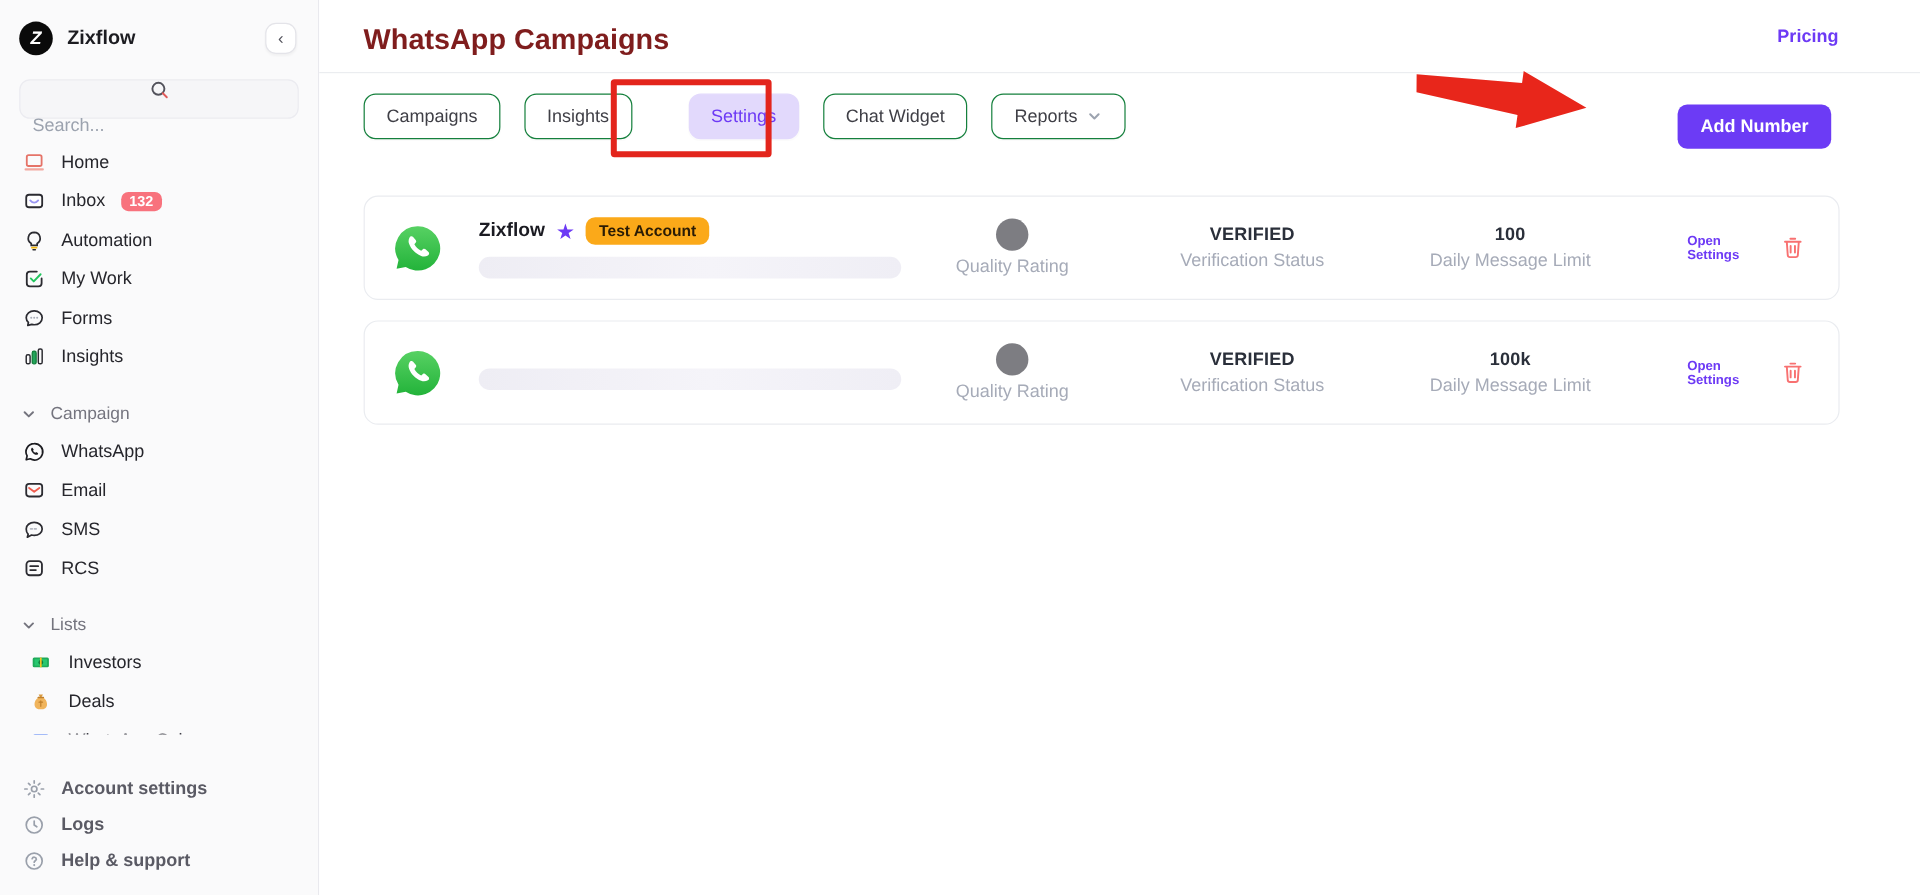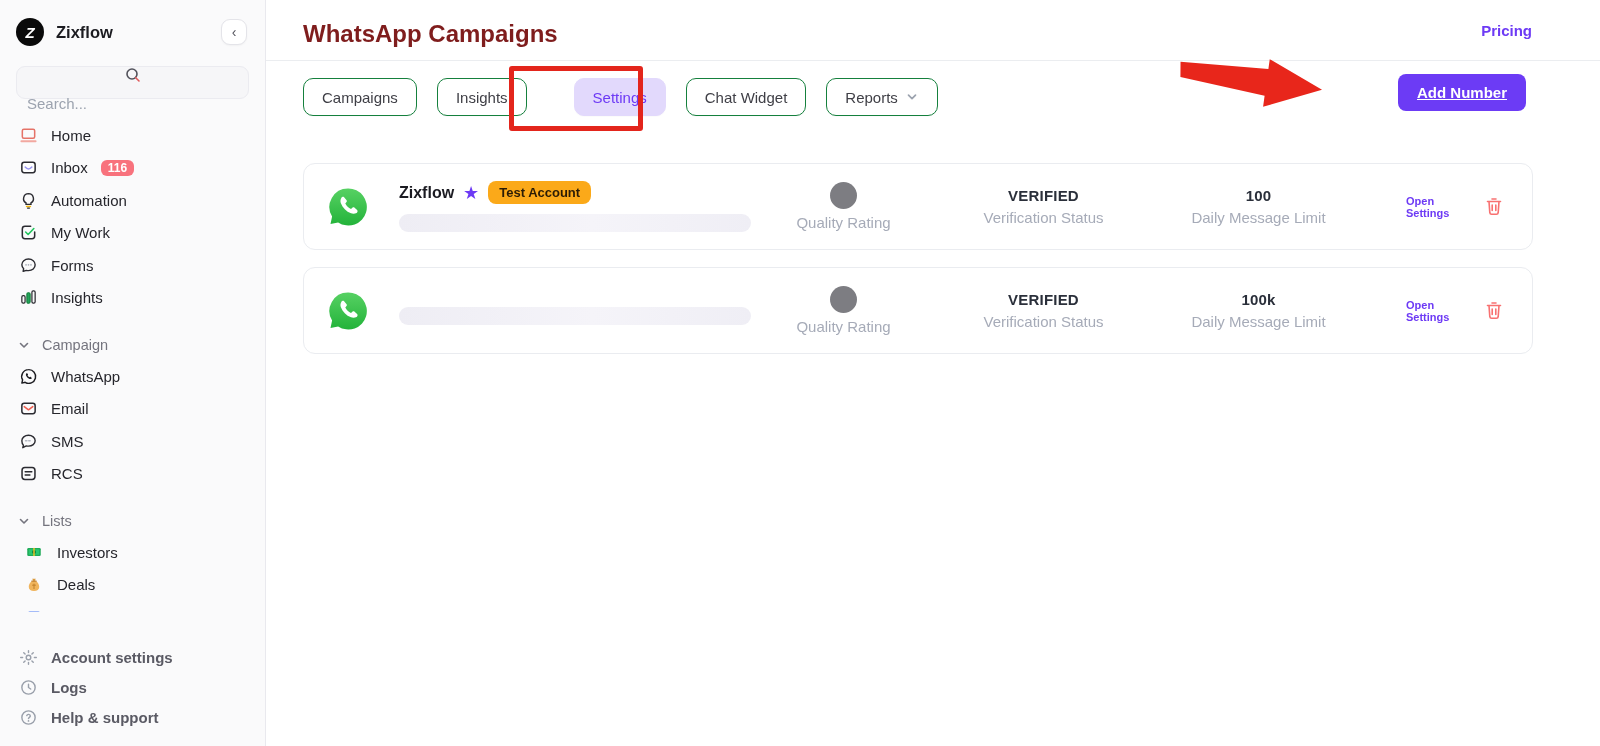--- a/index.html
+++ b/index.html
@@ -44,23 +44,23 @@
   .pricing-link { position:absolute; right:68px; top:22px; font-size:15px; font-weight:600;
     color:#6d3af5; cursor:pointer; }
 
   .tabs-row { position:absolute; left:37px; top:78px; display:flex; gap:20px; align-items:center; }
   .tab { height:38px; display:flex; align-items:center; gap:7px; padding:0 18px; background:#fff;
     border:1px solid #15803d; border-radius:10px; font-size:15px; color:#3f3f46; cursor:pointer;
     box-shadow:0 1px 1px rgba(16,24,40,.02); white-space:nowrap; }
   .tab.active { background:#e2d9fc; border-color:#e2d9fc; color:#6d3af5; font-weight:500;margin-left:27px; }
   .annotated-wrap { position:relative; }
 
-  .add-number-btn { position:absolute; right:74px; top:74px; height:37px; padding:0 19px;
+  .add-number-btn { position:absolute; right:74px; top:87px; height:37px; padding:0 19px;
     background:#6c3bf5; color:#fff; font-size:15px; font-weight:600; border:none; border-radius:8px;
-    cursor:pointer; font-family:"Liberation Sans", sans-serif;text-decoration:underline; }
+    cursor:pointer; font-family:"Liberation Sans", sans-serif; }
 
   
   .anno-box { position:absolute; left:243px; top:66px; width:134px; height:65px;
     border:5px solid #e3251c; border-radius:3px; pointer-events:none; z-index:5; }
   .anno-arrow { position:absolute; right:270px; top:56px; width:156px; height:58px;
     pointer-events:none; z-index:6; }
 
   
   .cards { position:absolute; left:37px; right:67px; top:163px; }
   .card { height:87px; background:#fff; border:1px solid #eaecf0; border-radius:12px;
@@ -120,21 +120,21 @@
       <span>Home</span>
     </div>
     <div class="nav-item">
       <span class="ic">
         <svg width="19" height="19" viewBox="0 0 20 20">
             <rect x="3" y="4.5" width="14" height="11" rx="2.5" fill="#fff" stroke="#2b2b31" stroke-width="1.6"></rect>
             <path d="M6.5 9.5c1.2 1.4 2.3 2 3.5 2s2.3-.6 3.5-2" fill="none" stroke="#9a96f2" stroke-width="1.6" stroke-linecap="round"></path>
           </svg>
       </span>
       <span>Inbox</span>
-      <span class="badge-count">116</span>
+      <span class="badge-count">132</span>
     </div>
     <div class="nav-item">
       <span class="ic">
         <svg width="19" height="19" viewBox="0 0 20 20">
             <path d="M10 2.8a5.2 5.2 0 0 1 2.6 9.7v1.6H7.4v-1.6A5.2 5.2 0 0 1 10 2.8z" fill="none" stroke="#2b2b31" stroke-width="1.5"></path>
             <path d="M8 16.2h4" stroke="#f5b90f" stroke-width="1.6" stroke-linecap="round"></path>
             <path d="M9 18h2" stroke="#2b2b31" stroke-width="1.4" stroke-linecap="round"></path>
           </svg>
       </span>
       <span>Automation</span>

